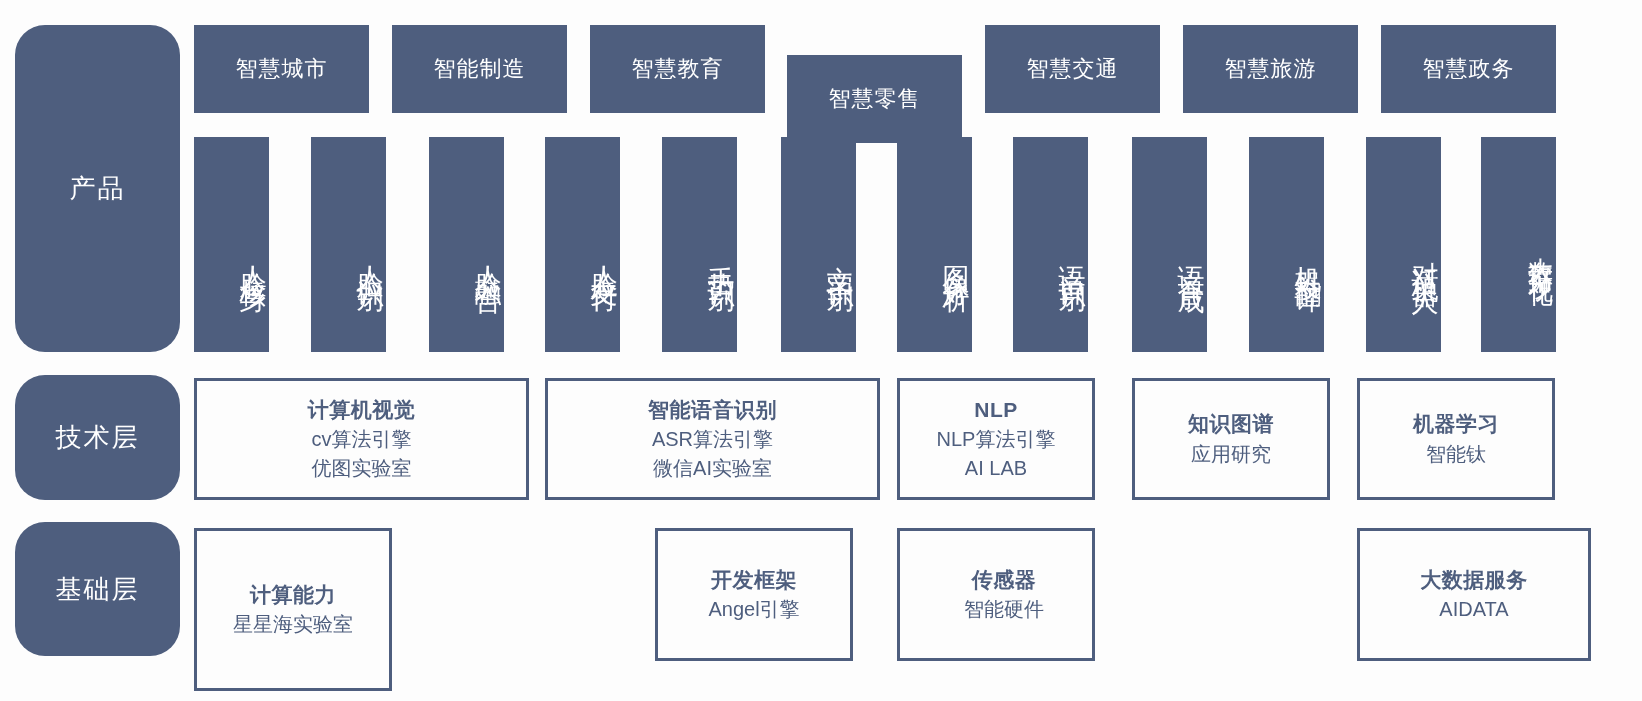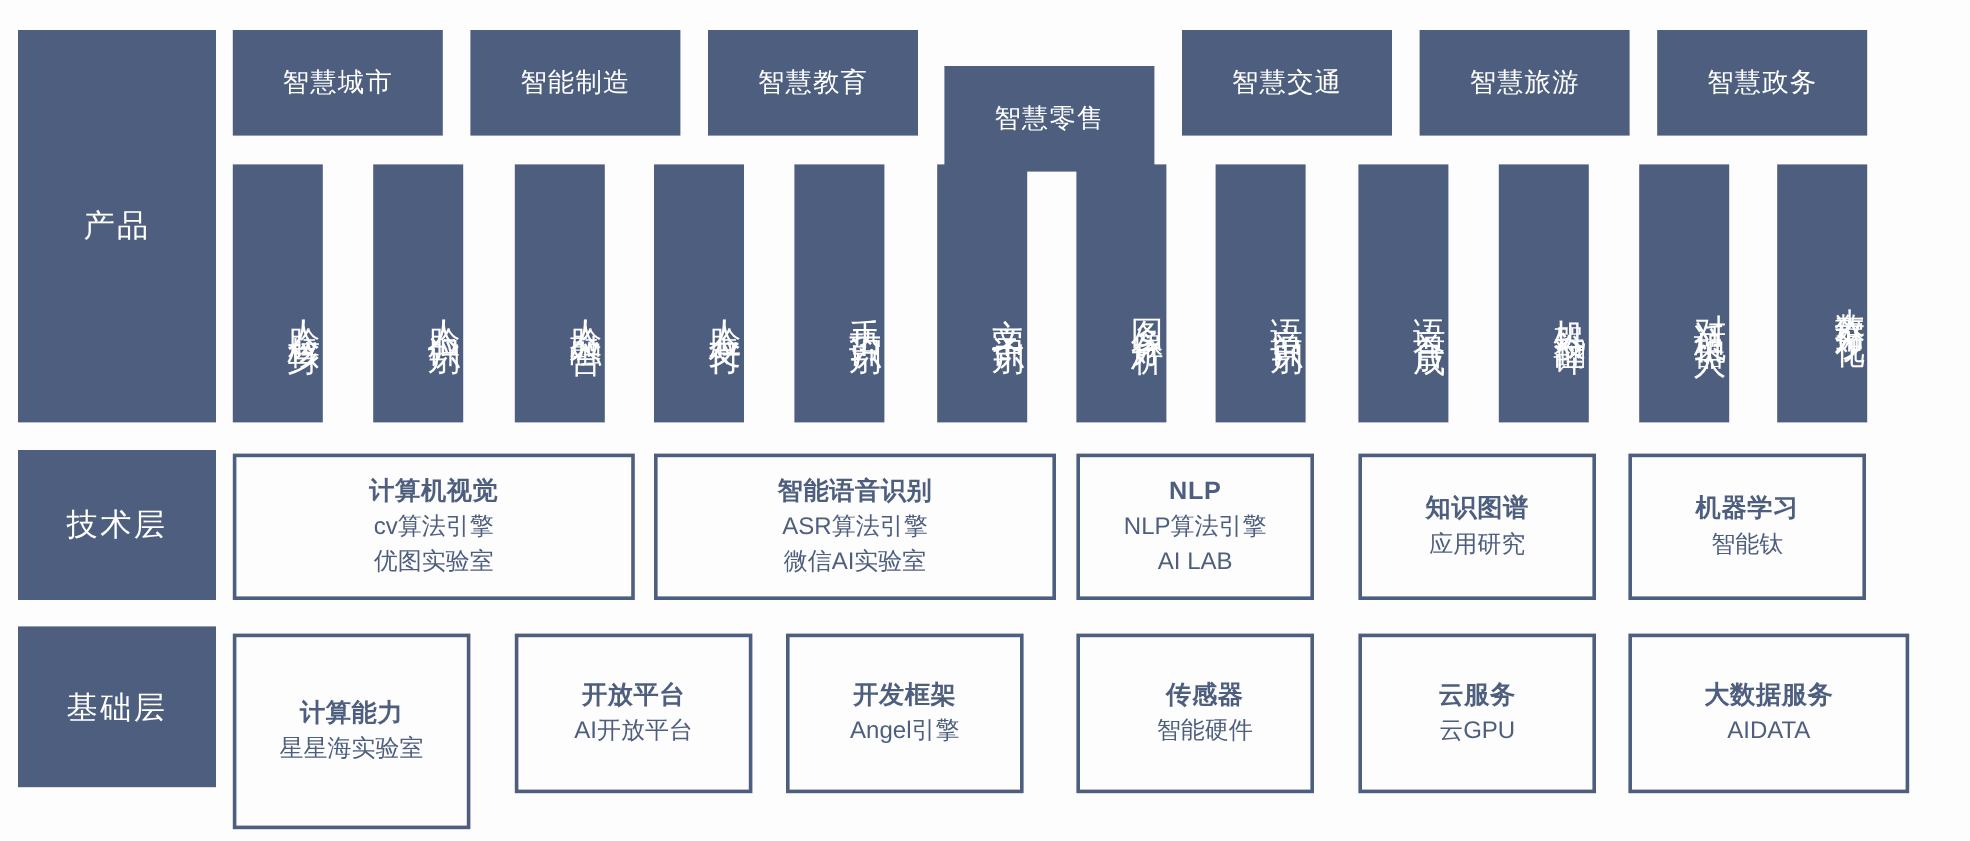--- a/index.html
+++ b/index.html
@@ -34,21 +34,21 @@
     border: 3px solid #4e5e7e;
     color: #4e5e7e;
     display: flex;
     flex-direction: column;
     align-items: center;
     justify-content: center;
     text-align: center;
   }
 
   
-  .rail-label { font-size: 26px; letter-spacing: 2px; }
+  .rail-label { font-size: 26px; letter-spacing: 2px; border-radius: 30px; }
 
   
   .industry { font-size: 22px; letter-spacing: 1px; }
 
   
   .product {
     writing-mode: vertical-rl;
     text-orientation: upright;
     font-size: 27px;
     letter-spacing: 7px;
@@ -128,38 +128,30 @@
     <div class="card-sub">智能钛</div>
   </div>
 
   <div class="solid rail-label" style="left:15px; top:522px; width:165px; height:134px;">基础层</div>
 
   <div class="outline" style="left:194px; top:528px; width:198px; height:163px;">
     <div class="card-title">计算能力</div>
     <div class="card-sub">星星海实验室</div>
   </div>
 
-  <div class="outline" style="left:429px; top:528px; width:198px; height:133px;">
-    <div class="card-title">开放平台</div>
-    <div class="card-sub">AI开放平台</div>
-  </div>
 
   <div class="outline" style="left:655px; top:528px; width:198px; height:133px;">
     <div class="card-title">开发框架</div>
     <div class="card-sub">Angel引擎</div>
   </div>
 
   <div class="outline" style="left:897px; top:528px; width:198px; height:133px;padding-left:16px;">
     <div class="card-title">传感器</div>
     <div class="card-sub">智能硬件</div>
   </div>
 
-  <div class="outline" style="left:1132px; top:528px; width:198px; height:133px;">
-    <div class="card-title">云服务</div>
-    <div class="card-sub">云GPU</div>
-  </div>
 
   <div class="outline" style="left:1357px; top:528px; width:234px; height:133px;">
     <div class="card-title">大数据服务</div>
     <div class="card-sub">AIDATA</div>
   </div>
 
 </div>
 
 </body></html>

